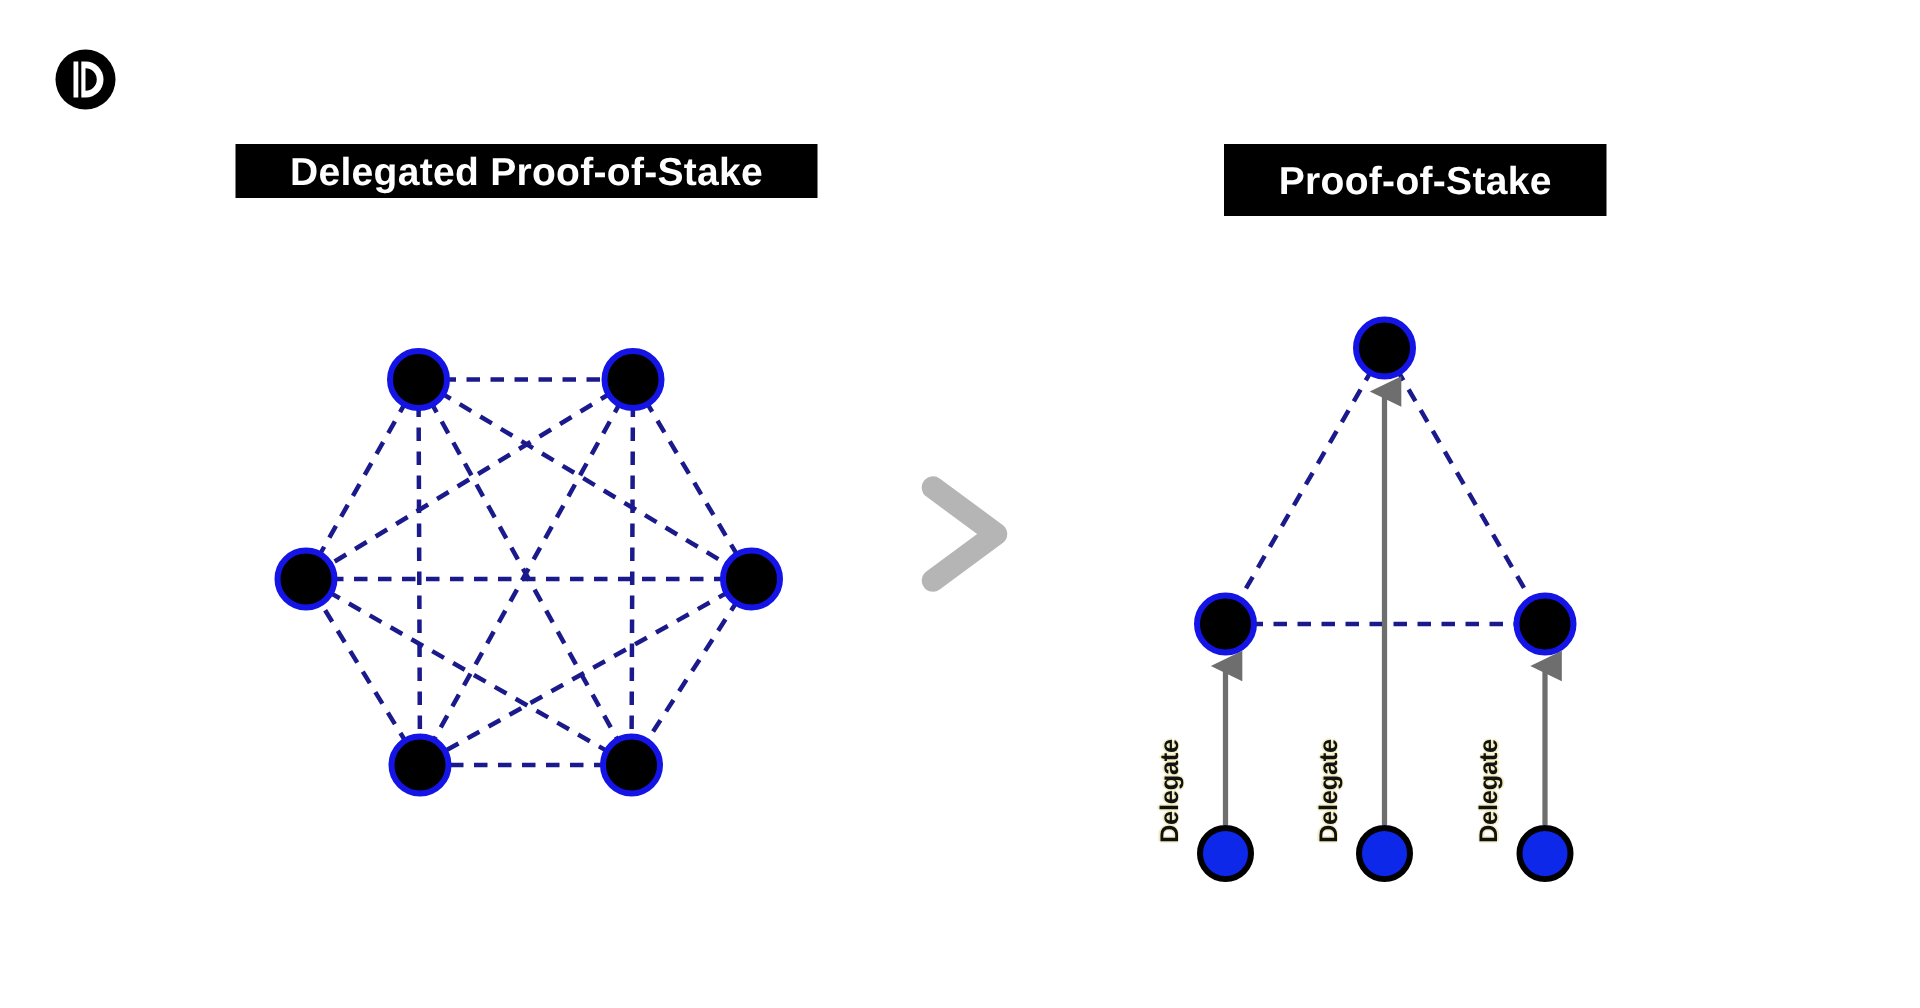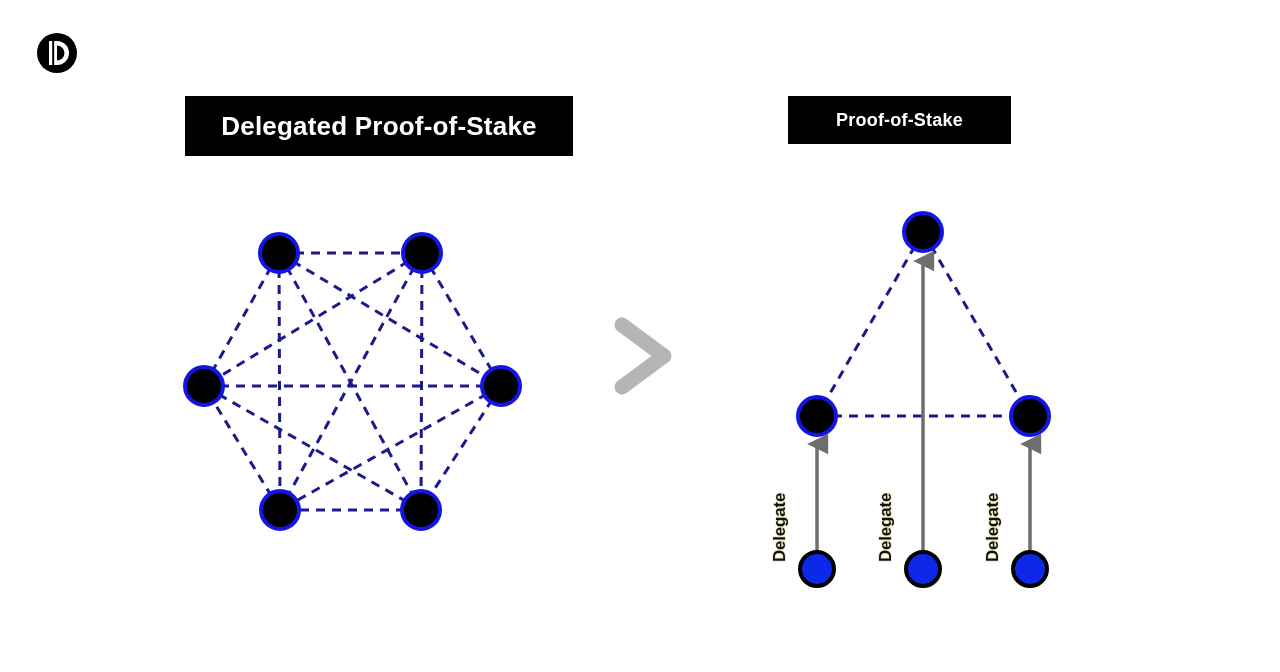--- a/index.html
+++ b/index.html
@@ -35,30 +35,29 @@
     letter-spacing: 0.2px;
     display: flex;
     align-items: center;
     justify-content: center;
     white-space: nowrap;
   }
   #title-left {
     left: 157px;
     top: 96px;
     width: 388px;
-    height: 60px;
+    height: 36px;
     font-size: 26px;
-    margin-left: 28px;
   }
   #title-right {
-    left: 788px;
+    left: 816px;
     top: 96px;
-    width: 223px;
+    width: 255px;
     height: 48px;
-    font-size: 18px;
+    font-size: 26px;
   }
   #diagram-svg {
     position: absolute;
     left: 0;
     top: 0;
     width: 1280px;
     height: 672px;
   }
   .delegate-label {
     position: absolute;

